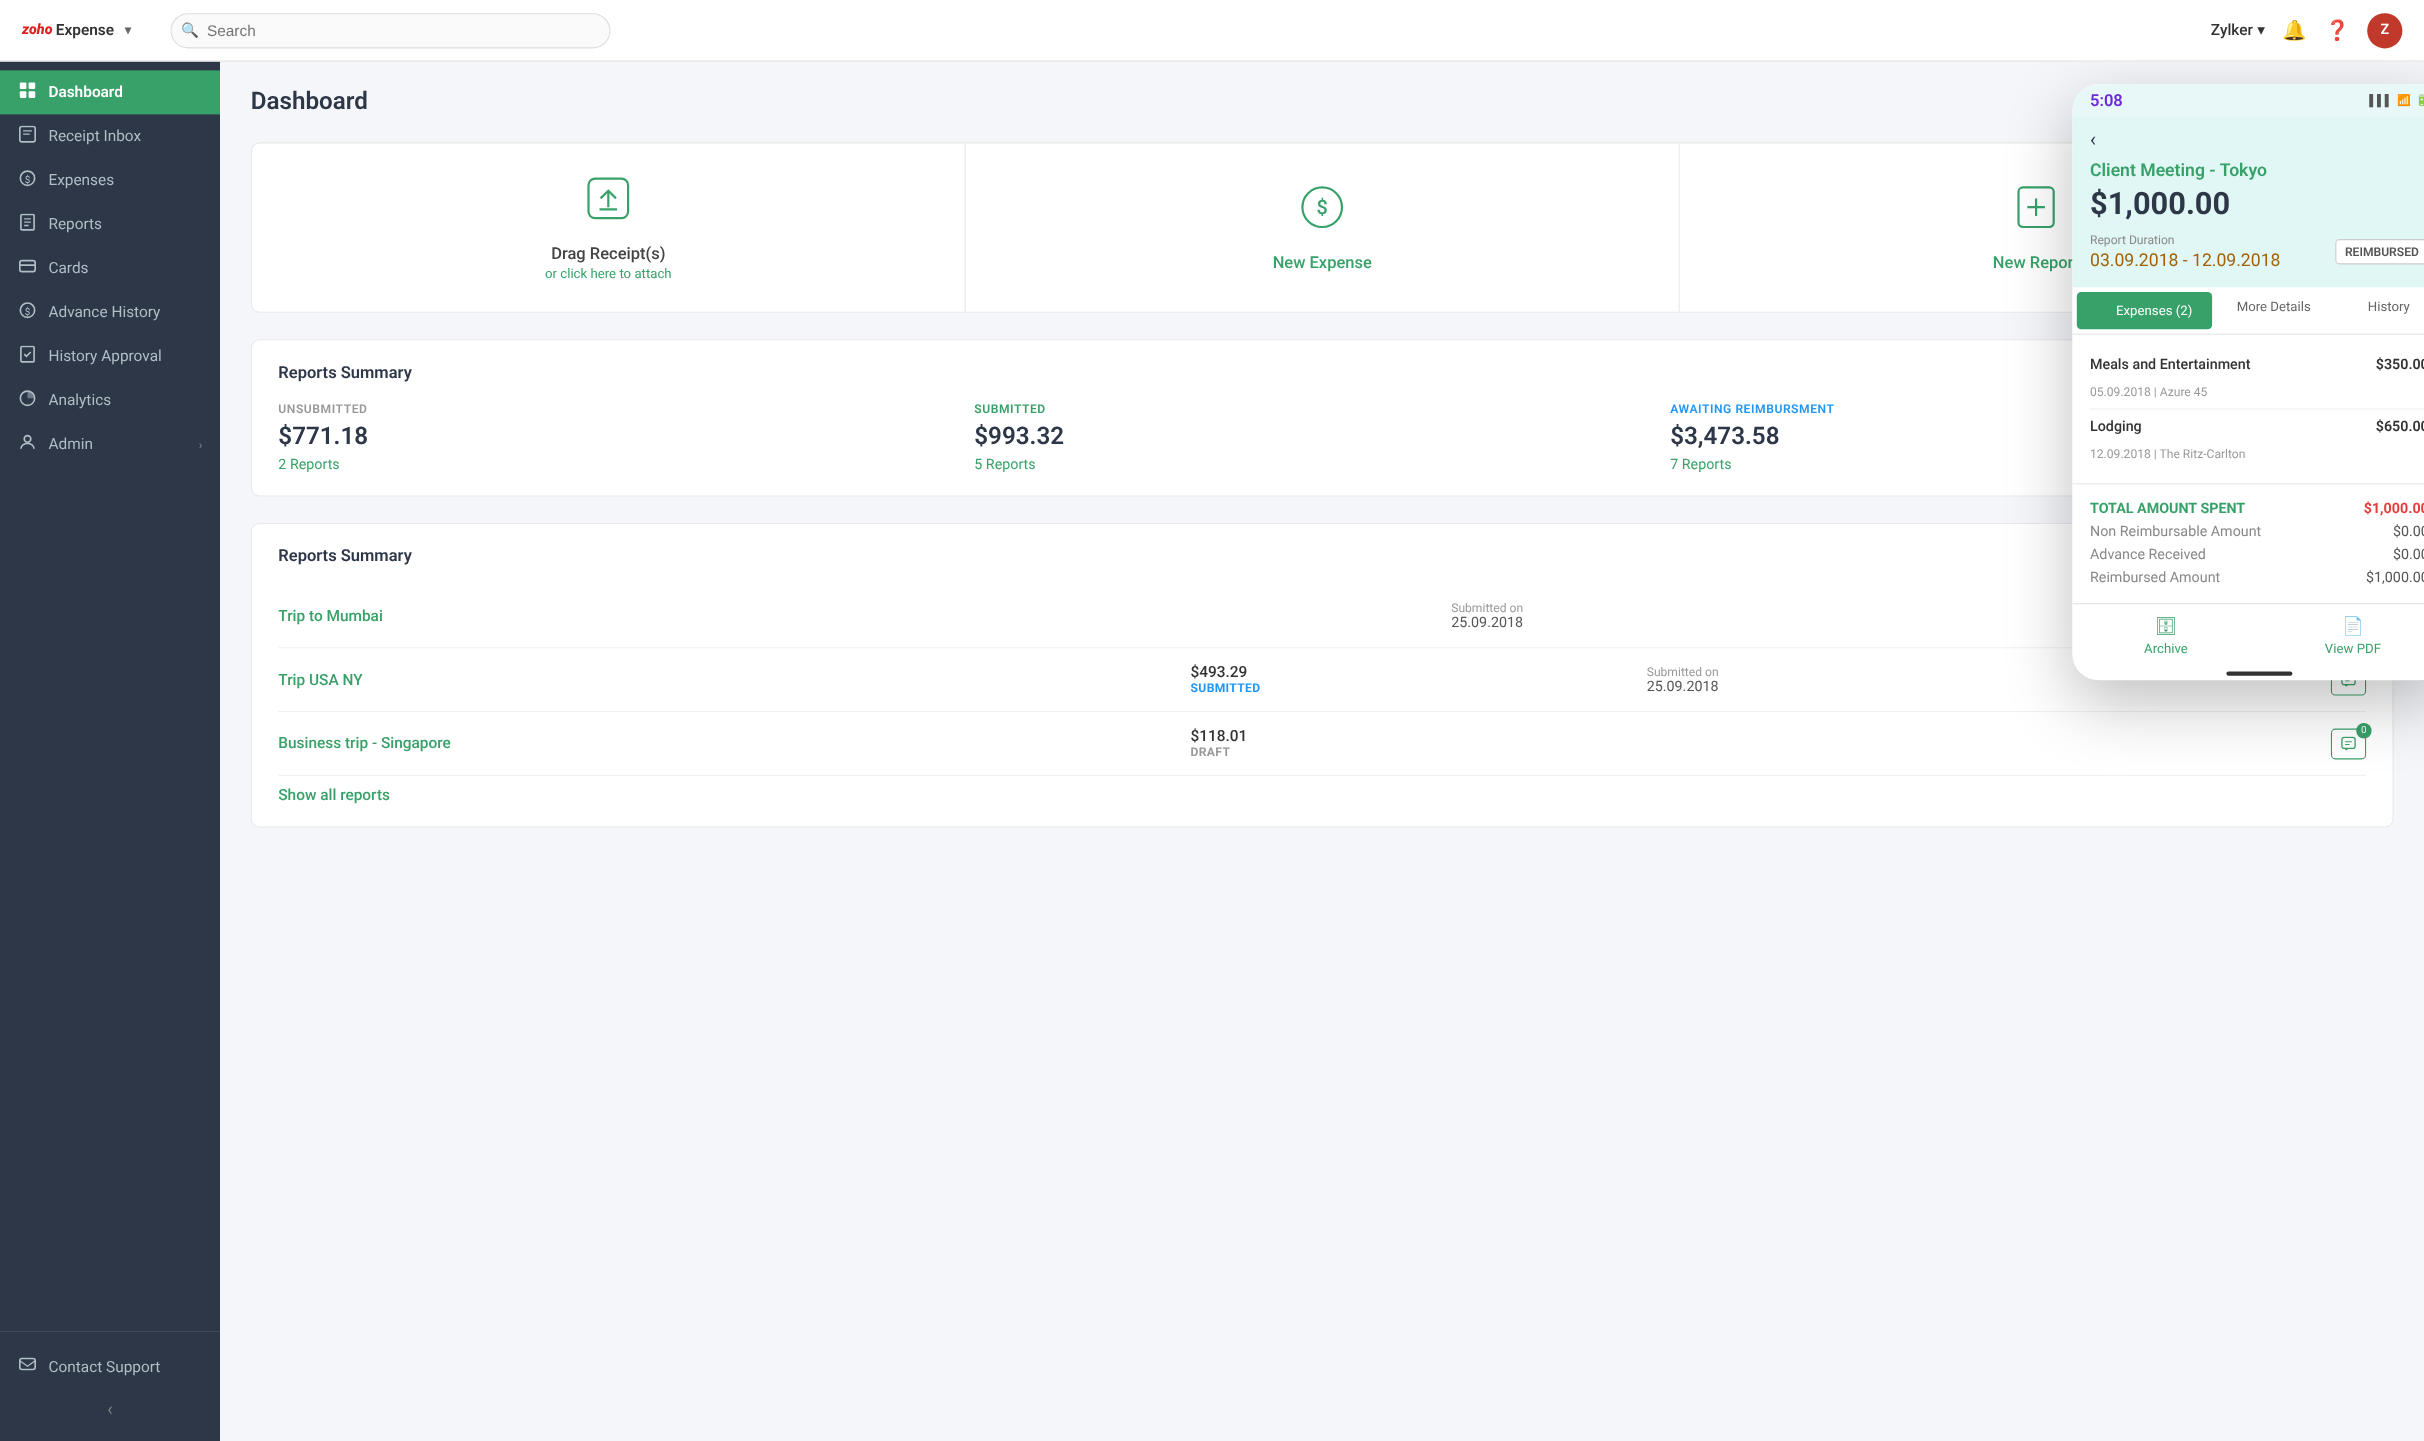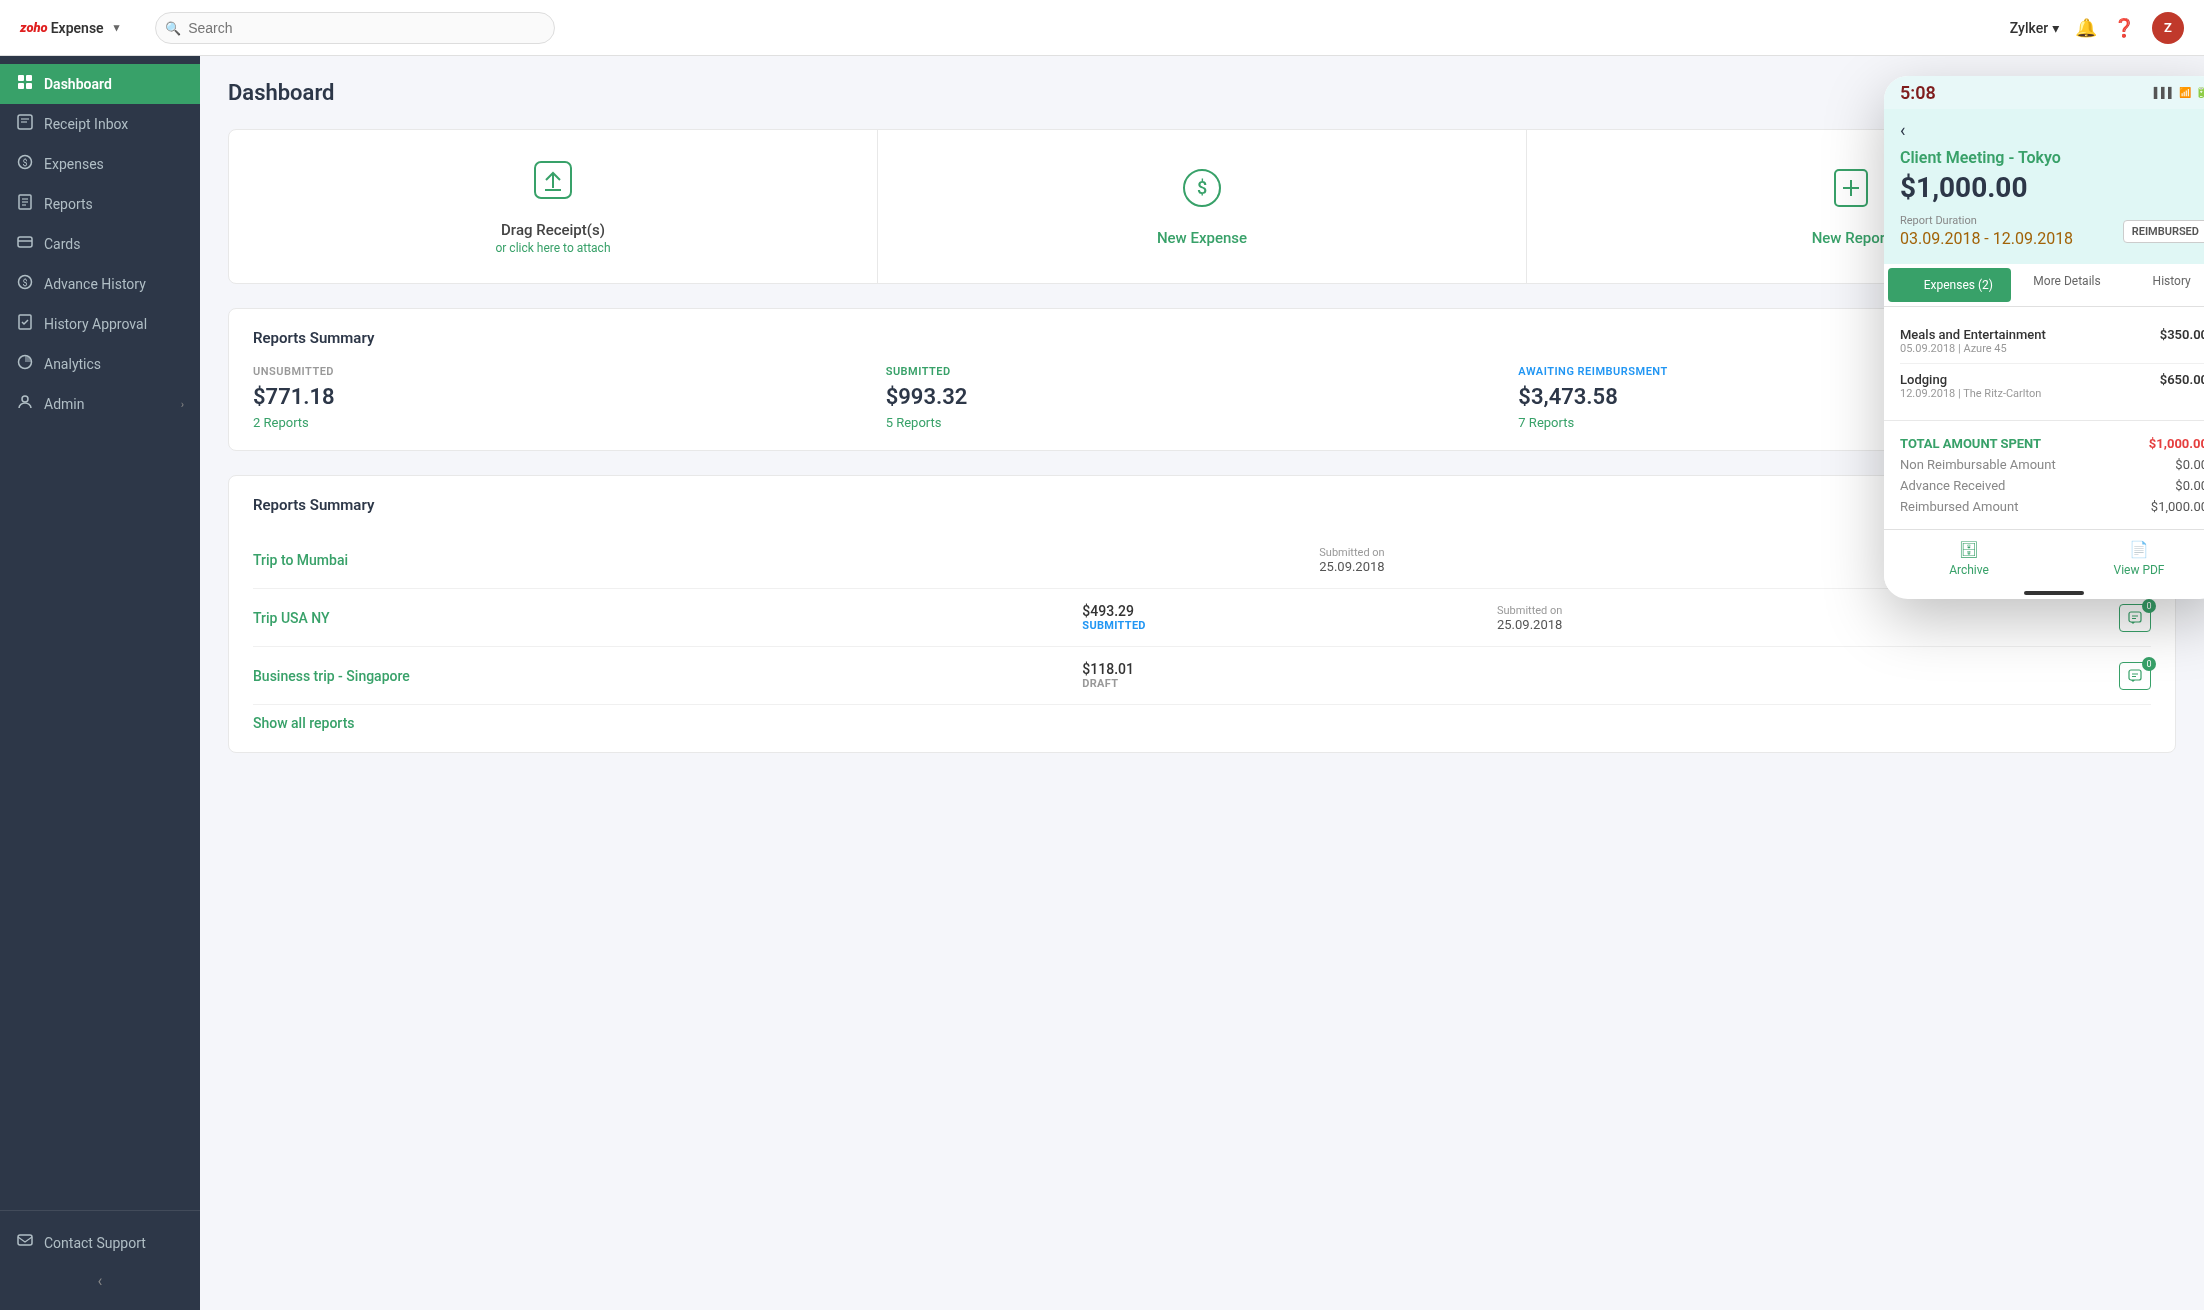--- a/index.html
+++ b/index.html
@@ -70,38 +70,38 @@
     .report-date-wrap { flex: 1.5; }
     .report-date-label { font-size: 11px; color: #999; }
     .report-date { font-size: 13px; color: #555; }
     .report-comment { width: 32px; height: 28px; border: 1.5px solid #38a169; border-radius: 4px; display: flex; align-items: center; justify-content: center; color: #38a169; font-size: 12px; cursor: pointer; position: relative; }
     .comment-badge { position: absolute; top: -6px; right: -6px; background: #38a169; color: white; border-radius: 50%; width: 14px; height: 14px; font-size: 9px; display: flex; align-items: center; justify-content: center; }
     .show-all { color: #38a169; font-size: 14px; font-weight: 500; cursor: pointer; margin-top: 10px; display: inline-block; }
 
     
     .mobile-overlay { position: absolute; right: -20px; top: 20px; width: 340px; background: #fff; border-radius: 24px; box-shadow: 0 20px 60px rgba(0,0,0,0.25); overflow: hidden; z-index: 10; }
     .mobile-status-bar { background: #e8f8f8; padding: 6px 16px; display: flex; align-items: center; justify-content: space-between; }
-    .mobile-time { font-size: 18px; font-weight: 600; color: #7f1d1d; }
+    .mobile-time { font-size: 15px; font-weight: 600; color: #6d28d9; }
     .mobile-icons { display: flex; align-items: center; gap: 4px; font-size: 10px; color: #555; }
     .mobile-header { background: #e0f7f5; padding: 10px 16px 16px; }
     .mobile-back { color: #2d3748; font-size: 18px; cursor: pointer; margin-bottom: 8px; }
     .mobile-trip-title { font-size: 16px; font-weight: 600; color: #38a169; margin-bottom: 4px; }
     .mobile-amount { font-size: 28px; font-weight: 700; color: #2d3748; margin-bottom: 10px; }
     .mobile-meta { display: flex; align-items: center; justify-content: space-between; }
     .mobile-meta-label { font-size: 11px; color: #888; }
     .mobile-meta-dates { font-size: 16px; color: #a16207; margin-top: 2px; }
     .mobile-reimbursed-badge { background: #fff; border: 1.5px solid #ccc; border-radius: 4px; padding: 4px 8px; font-size: 11px; font-weight: 600; color: #555; }
     .mobile-tabs { display: flex; border-bottom: 1px solid #e0e0e0; background: #fff; }
     .mobile-tab { flex: 1; text-align: center; padding: 10px 6px; font-size: 12px; color: #666; cursor: pointer; }
     .mobile-tab.active { background: #38a169; color: #fff; border-radius: 4px; margin: 4px; padding-left: 24px; }
     .mobile-expenses { padding: 12px 16px; background: #fff; }
     .mobile-expense-row { display: flex; justify-content: space-between; align-items: flex-start; padding: 8px 0; border-bottom: 1px solid #f0f0f0; }
     .mobile-expense-row:last-child { border-bottom: none; }
     .mobile-exp-name { font-size: 13px; font-weight: 500; color: #333; }
-    .mobile-exp-meta { font-size: 11px; color: #999; margin-top: 0; }
+    .mobile-exp-meta { font-size: 11px; color: #999; margin-top: 11px; }
     .mobile-exp-amount { font-size: 13px; font-weight: 600; color: #333; }
     .mobile-total-section { padding: 12px 16px; background: #fff; border-top: 1px solid #e8e8e8; }
     .mobile-total-row { display: flex; justify-content: space-between; padding: 3px 0; font-size: 13px; }
     .mobile-total-label-main { color: #38a169; font-weight: 700; font-size: 13px; }
     .mobile-total-amount-main { color: #e53e3e; font-weight: 700; font-size: 13px; }
     .mobile-total-label { color: #888; }
     .mobile-total-amount { color: #555; }
     .mobile-footer { display: flex; border-top: 1px solid #e0e0e0; background: #fff; padding: 10px 0 14px; }
     .mobile-footer-btn { flex: 1; display: flex; flex-direction: column; align-items: center; gap: 4px; cursor: pointer; color: #38a169; font-size: 12px; }
     .mobile-footer-icon { font-size: 16px; }

